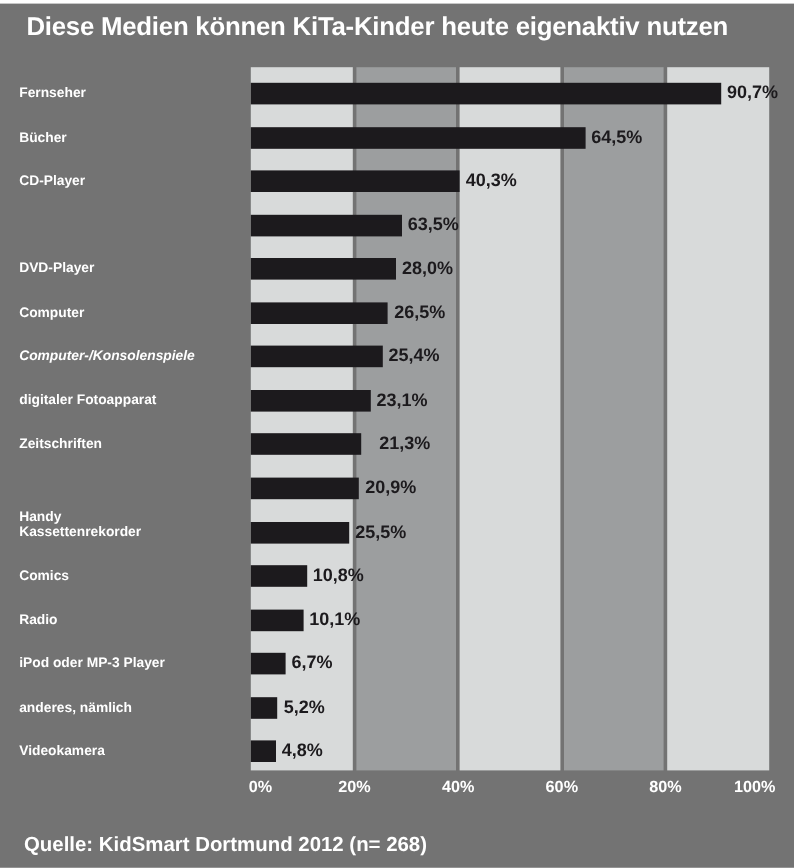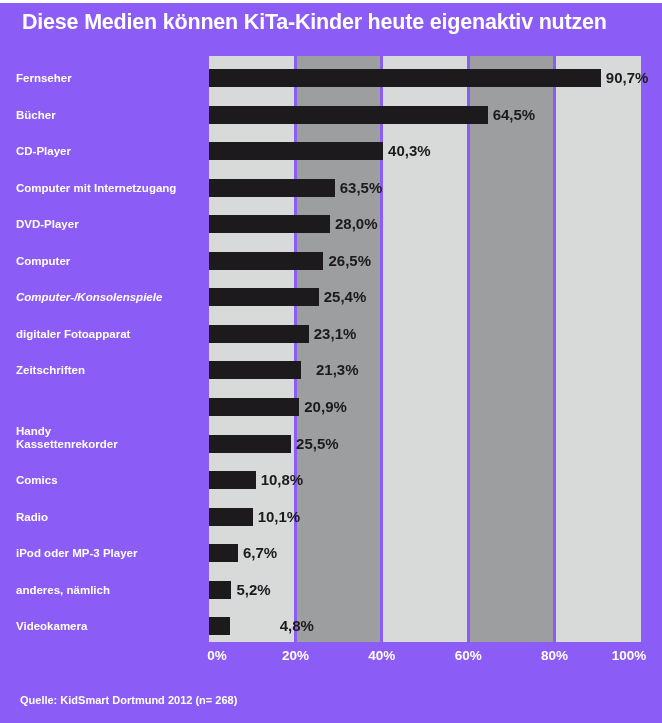--- a/index.html
+++ b/index.html
@@ -5,21 +5,21 @@
   html,body{margin:0;padding:0;}
   body{
     width:662px;height:723px;
     background:#ffffff;
     font-family:"Liberation Sans", sans-serif;
     overflow:hidden;
   }
   .poster{
     position:relative;
     width:662px;height:723px;
-    background:#8b5cf6;
+    background:#737373;
     box-sizing:border-box;
   }
   
   .top-strip{
     position:absolute;left:0;top:0;width:662px;height:3px;background:#ffffff;
   }
   .title{
     position:absolute;left:22px;top:10px;
     width:630px;
     font-size:21.5px;
@@ -79,40 +79,39 @@
   .tick{
     position:absolute;top:0;
     font-size:13.5px;
     font-weight:bold;
     color:#ffffff;
     white-space:nowrap;
     transform:translateX(-50%);
   }
   .source{
     position:absolute;left:20px;top:694px;
-    font-size:11px;
+    font-size:17px;
     font-weight:bold;
     color:#ffffff;
     white-space:nowrap;
   }
 </style>
 </head>
 <body>
 
 <div class="poster">
 
   <div class="top-strip"></div>
 
   <div class="title">Diese Medien können KiTa-Kinder heute eigenaktiv nutzen</div>
 
   <div class="cats">
       <div class="cat" style="top: 13px;">Fernseher</div>
       <div class="cat" style="top: 49.55px;">Bücher</div>
       <div class="cat" style="top: 86.1px;">CD-Player</div>
-      <div class="cat" style="top: 122.65px;">Computer mit Internetzugang</div>
       <div class="cat" style="top: 159.2px;">DVD-Player</div>
       <div class="cat" style="top: 195.75px;">Computer</div>
       <div class="cat" style="top: 232.3px; font-style: italic;">Computer-/Konsolenspiele</div>
       <div class="cat" style="top: 268.85px;">digitaler Fotoapparat</div>
       <div class="cat" style="top: 305.4px;">Zeitschriften</div>
       <div class="cat" style="top: 341.95px; margin-top: 24px;">Handy</div>
       <div class="cat" style="top: 378.5px;">Kassettenrekorder</div>
       <div class="cat" style="top: 415.05px;">Comics</div>
       <div class="cat" style="top: 451.6px;">Radio</div>
       <div class="cat" style="top: 488.15px;">iPod oder MP-3 Player</div>
@@ -153,21 +152,21 @@
         <div class="bar-value" style="left: 87.08px; top: 378.5px;">25,5%</div>
         <div class="bar" style="left: 0px; top: 415.05px; width: 46.656px;"></div>
         <div class="bar-value" style="left: 51.656px; top: 415.05px;">10,8%</div>
         <div class="bar" style="left: 0px; top: 451.6px; width: 43.632px;"></div>
         <div class="bar-value" style="left: 48.632px; top: 451.6px;">10,1%</div>
         <div class="bar" style="left: 0px; top: 488.15px; width: 28.944px;"></div>
         <div class="bar-value" style="left: 33.944px; top: 488.15px;">6,7%</div>
         <div class="bar" style="left: 0px; top: 524.7px; width: 22.464px;"></div>
         <div class="bar-value" style="left: 27.464px; top: 524.7px;">5,2%</div>
         <div class="bar" style="left: 0px; top: 561.25px; width: 20.736px;"></div>
-        <div class="bar-value" style="left: 25.736px; top: 561.25px; margin-left: 45px;">4,8%</div>
+        <div class="bar-value" style="left: 25.736px; top: 561.25px;">4,8%</div>
       </div>
   </div>
 
   <div class="ticks">
       <div class="tick" style="left: 8px;">0%</div>
       <div class="tick" style="left: 86.4px;">20%</div>
       <div class="tick" style="left: 172.8px;">40%</div>
       <div class="tick" style="left: 259.2px;">60%</div>
       <div class="tick" style="left: 345.6px;">80%</div>
       <div class="tick" style="left: 420px;">100%</div>

